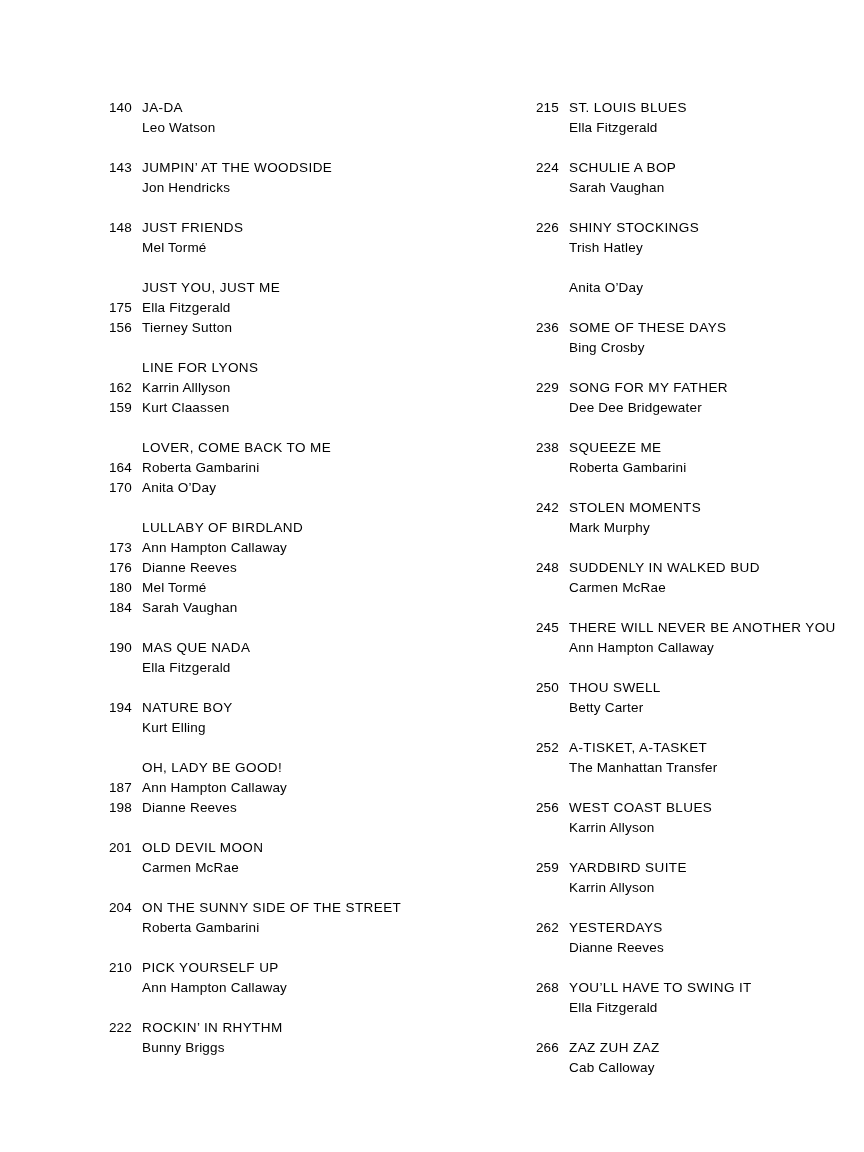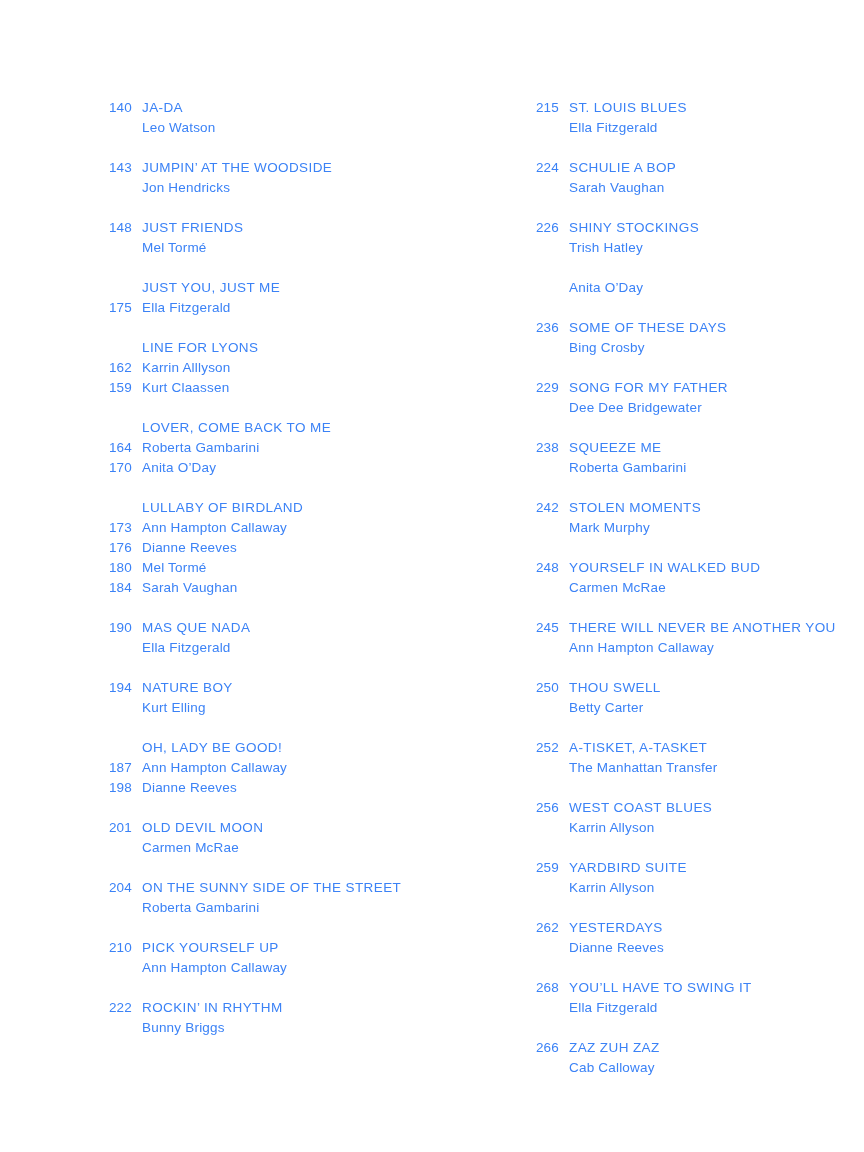--- a/index.html
+++ b/index.html
@@ -41,21 +41,21 @@
   .txt {
     margin-left: 10px;
   }
   .line.title .txt {
     letter-spacing: 0.4px;
   }
 </style>
 </head>
 <body>
 
-<div class="page" style="background: rgb(255, 255, 255); color: #3b82f6;">
+<div class="page" style="background: rgb(255, 255, 255); color: #000000;">
   <div class="toc-col left">
       <div class="group">
         <div class="line title">
           <span class="num">140</span>
           <span class="txt">JA-DA</span>
         </div>
         <div class="line artist">
           <span class="num"></span>
           <span class="txt">Leo Watson</span>
         </div>
@@ -82,20 +82,24 @@
       </div>
       <div class="group">
         <div class="line title">
           <span class="num"></span>
           <span class="txt">JUST YOU, JUST ME</span>
         </div>
         <div class="line artist">
           <span class="num">175</span>
           <span class="txt">Ella Fitzgerald</span>
         </div>
+        <div class="line artist">
+          <span class="num">156</span>
+          <span class="txt">Tierney Sutton</span>
+        </div>
       </div>
       <div class="group">
         <div class="line title">
           <span class="num"></span>
           <span class="txt">LINE FOR LYONS</span>
         </div>
         <div class="line artist">
           <span class="num">162</span>
           <span class="txt">Karrin Alllyson</span>
         </div>
@@ -288,21 +292,21 @@
           <span class="txt">STOLEN MOMENTS</span>
         </div>
         <div class="line artist">
           <span class="num"></span>
           <span class="txt">Mark Murphy</span>
         </div>
       </div>
       <div class="group">
         <div class="line title">
           <span class="num">248</span>
-          <span class="txt">YOURSELF IN WALKED BUD</span>
+          <span class="txt">SUDDENLY IN WALKED BUD</span>
         </div>
         <div class="line artist">
           <span class="num"></span>
           <span class="txt">Carmen McRae</span>
         </div>
       </div>
       <div class="group">
         <div class="line title">
           <span class="num">245</span>
           <span class="txt">THERE WILL NEVER BE ANOTHER YOU</span>

